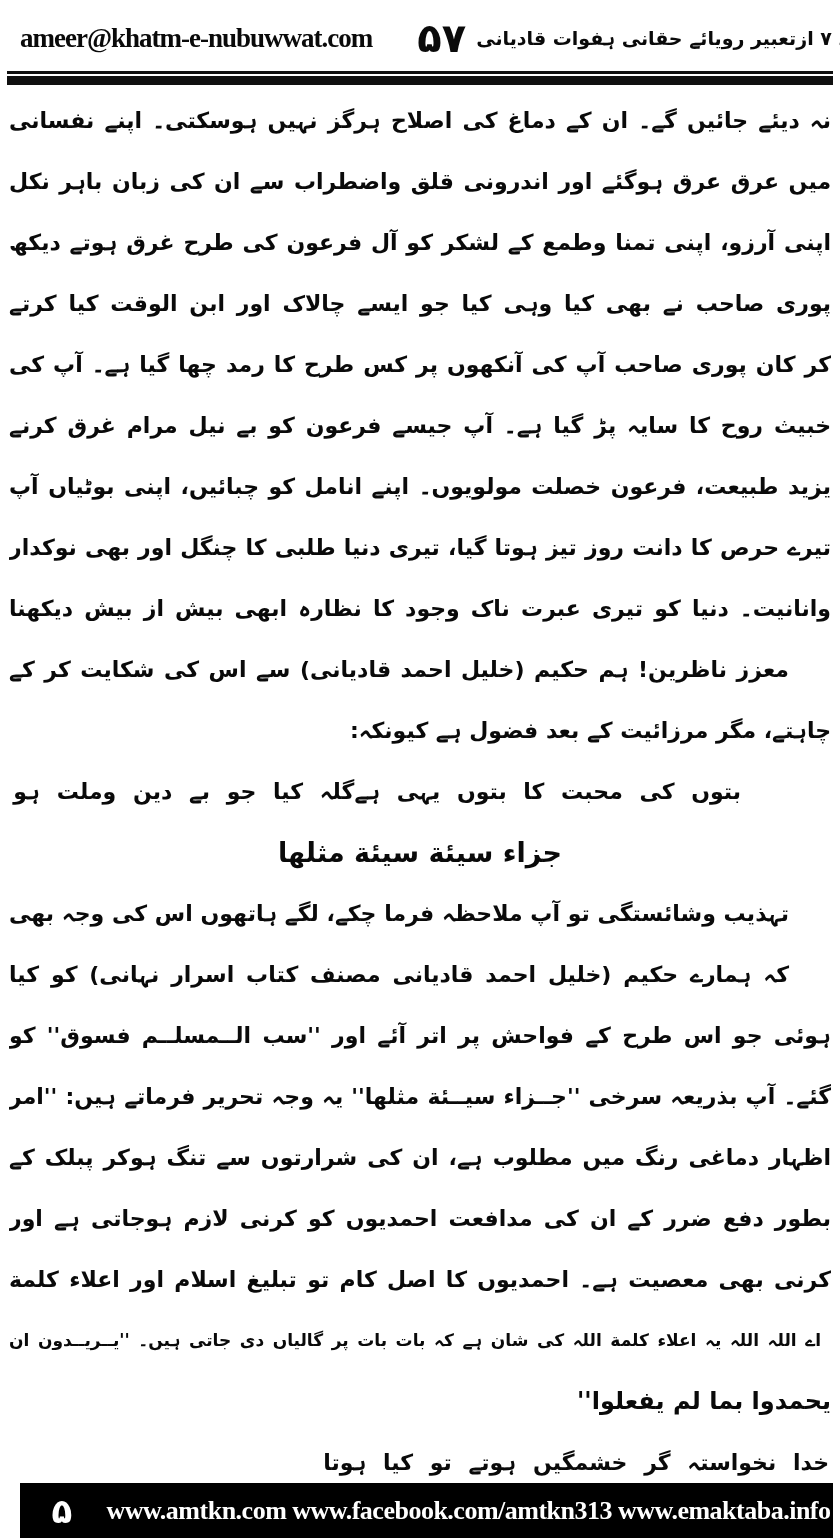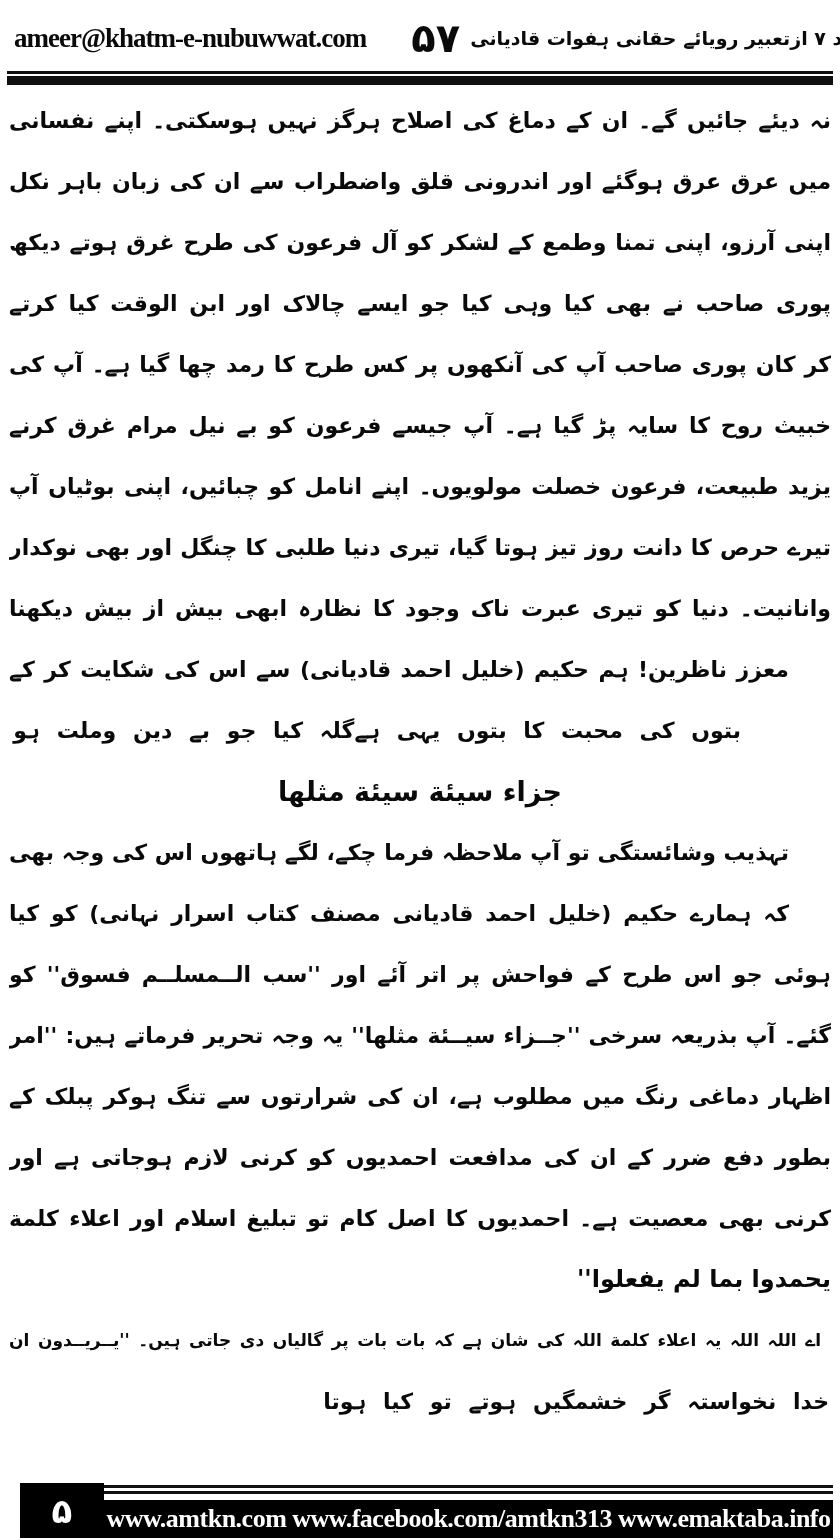--- a/index.html
+++ b/index.html
@@ -10,21 +10,21 @@
     margin:0 auto;
     background:#ffffff;
     overflow:hidden;
     font-family:"DejaVu Sans",sans-serif;
     color:#0a0a0a;
   }
   
   .header{
     display:flex;
     align-items:center;
-    padding:12px 6px 0 14px;
+    padding:12px 6px 0 20px;
     height:52px;
   }
   .email{
     font-family:"Liberation Serif",serif;
     font-weight:bold;
     font-size:27px;
     letter-spacing:-1px;
     white-space:nowrap;
   }
   .hdr-right{
@@ -116,21 +116,21 @@
     color:#fff;
     display:flex;
     align-items:center;
     justify-content:center;
     font-size:34px;
     font-weight:bold;
   }
   .fright{
     flex:1;
     display:flex;
-    flex-direction:column;
+    flex-direction:row;
     min-width:0;
   }
   .dlines{
     height:15px;
     display:flex;
     flex-direction:column;
     justify-content:flex-start;
     gap:3px;
     padding-top:2px;
   }
@@ -171,34 +171,35 @@
       <div class="row justify">نہ دیئے جائیں گے۔ ان کے دماغ کی اصلاح ہرگز نہیں ہوسکتی۔ اپنے نفسانی جوش والتہاب</div>
       <div class="row justify">میں عرق عرق ہوگئے اور اندرونی قلق واضطراب سے ان کی زبان باہر نکل پڑی۔ اپنی حرص،</div>
       <div class="row justify">اپنی آرزو، اپنی تمنا وطمع کے لشکر کو آل فرعون کی طرح غرق ہوتے دیکھ کر سخت گھبرائے۔ کان</div>
       <div class="row justify">پوری صاحب نے بھی کیا وہی کیا جو ایسے چالاک اور ابن الوقت کیا کرتے ہیں۔ صریح جھوٹ ملا</div>
       <div class="row justify">کر کان پوری صاحب آپ کی آنکھوں پر کس طرح کا رمد چھا گیا ہے۔ آپ کی کانشنش پر کس</div>
       <div class="row justify">خبیث روح کا سایہ پڑ گیا ہے۔ آپ جیسے فرعون کو بے نیل مرام غرق کرنے والا۔ یہود سیرت،</div>
       <div class="row justify">یزید طبیعت، فرعون خصلت مولویوں۔ اپنے انامل کو چبائیں، اپنی بوٹیاں آپ نوچ ڈالیں۔</div>
       <div class="row justify">تیرے حرص کا دانت روز تیز ہوتا گیا، تیری دنیا طلبی کا چنگل اور بھی نوکدار ہوگیا، تیری نفسانیت</div>
       <div class="row justify">وانانیت۔ دنیا کو تیری عبرت ناک وجود کا نظارہ ابھی بیش از بیش دیکھنا باقی ہے۔'' وغیرہ وغیرہ!</div>
       <div class="row indent">معزز ناظرین! ہم حکیم (خلیل احمد قادیانی) سے اس کی شکایت کر کے انصاف</div>
+      <div class="row start">چاہتے، مگر مرزائیت کے بعد فضول ہے کیونکہ:</div>
       <div class="row couplet c1">
         <span class="misra">بتوں کی محبت کا بتوں یہی ہے</span>
         <span class="misra">گلہ کیا جو بے دین وملت ہو تسلیم</span>
       </div>
       <div class="row heading">جزاء سیئة سیئة مثلها</div>
       <div class="row indent">تہذیب وشائستگی تو آپ ملاحظہ فرما چکے، لگے ہاتھوں اس کی وجہ بھی سن لیجئے:</div>
       <div class="row indent">کہ ہمارے حکیم (خلیل احمد قادیانی مصنف کتاب اسرار نہانی) کو کیا مجبوری لاحق</div>
       <div class="row justify">ہوئی جو اس طرح کے فواحش پر اتر آئے اور ''سب الــمسلــم فسوق'' کو نظر انداز فرما</div>
       <div class="row justify">گئے۔ آپ بذریعہ سرخی ''جــزاء سیــئة مثلها'' یہ وجہ تحریر فرماتے ہیں: ''امر واقعہ کا</div>
       <div class="row justify">اظہار دماغی رنگ میں مطلوب ہے، ان کی شرارتوں سے تنگ ہوکر پبلک کے فائدہ کے لئے</div>
       <div class="row justify">بطور دفع ضرر کے ان کی مدافعت احمدیوں کو کرنی لازم ہوجاتی ہے اور شریروں کی اصلاح نہ</div>
       <div class="row justify">کرنی بھی معصیت ہے۔ احمدیوں کا اصل کام تو تبلیغ اسلام اور اعلاء کلمة اللہ ہے لیکن اگر کوئی</div>
+      <div class="row small">اے اللہ اللہ یہ اعلاء کلمة اللہ کی شان ہے کہ بات بات پر گالیاں دی جاتی ہیں۔ ''یــریــدون ان</div>
       <div class="row bold-end">یحمدوا بما لم یفعلوا''</div>
-      <div class="row small">اے اللہ اللہ یہ اعلاء کلمة اللہ کی شان ہے کہ بات بات پر گالیاں دی جاتی ہیں۔ ''یــریــدون ان</div>
       <div class="row couplet c2">
         <span class="misra">خدا نخواستہ گر خشمگیں ہوتے تو کیا ہوتا</span>
       </div>
     </div>
 
   <div class="footer">
     <div class="pagebox">
       <span>۵</span>
     </div>
     <div class="fright">

